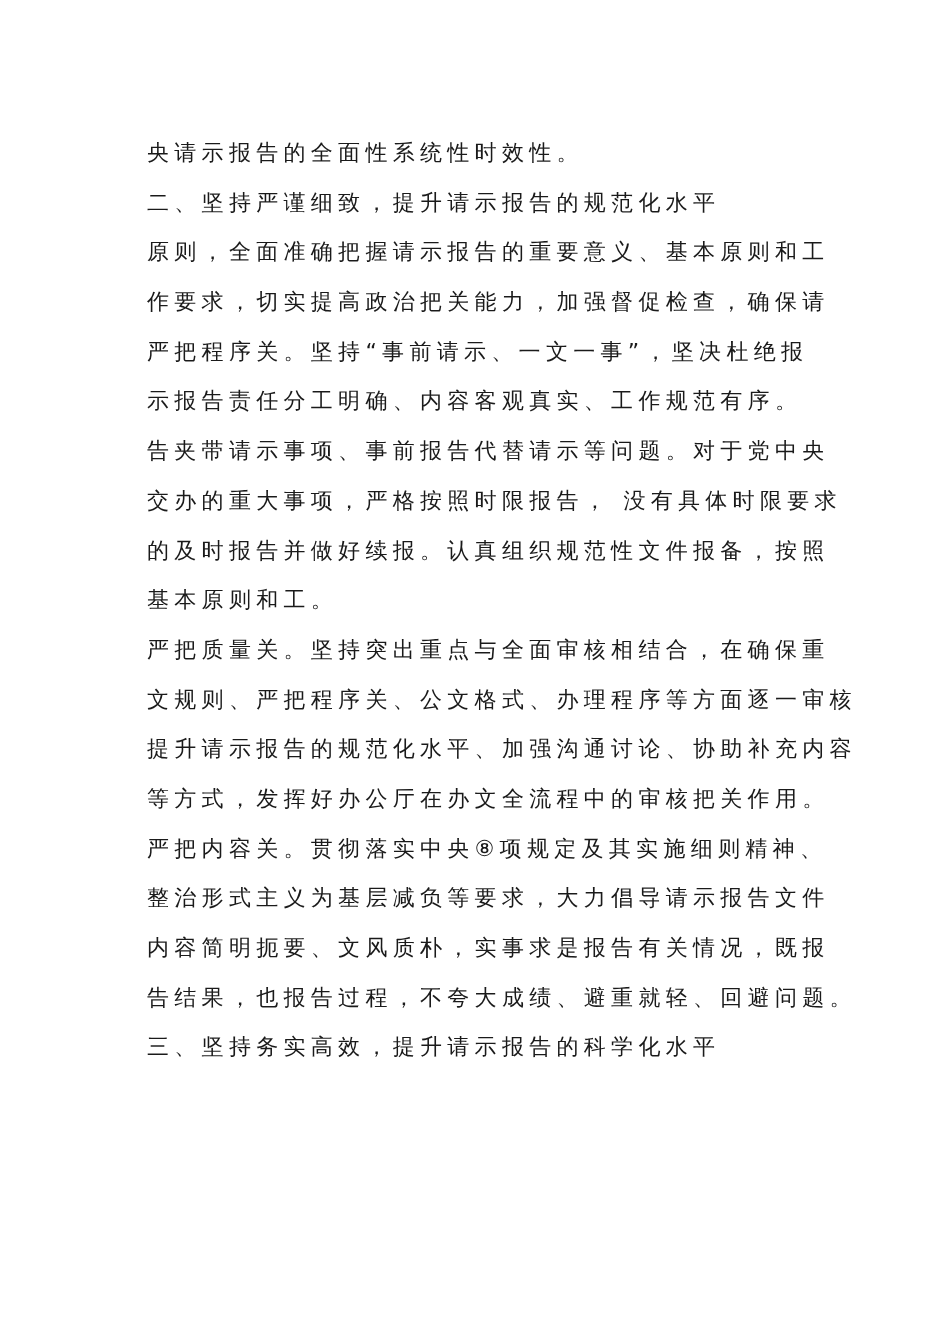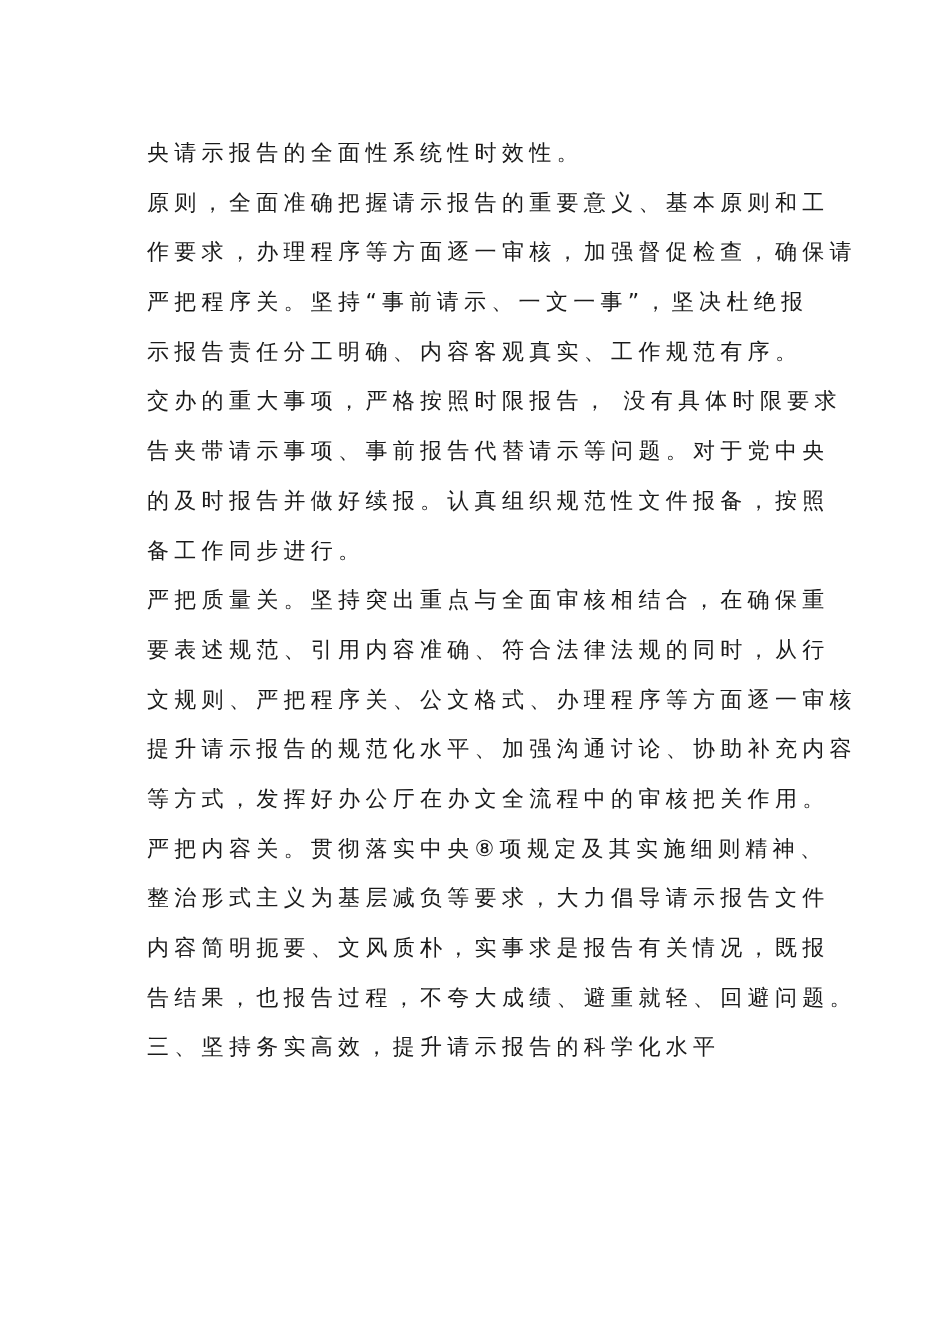--- a/index.html
+++ b/index.html
@@ -37,30 +37,30 @@
       white-space: nowrap;
       font-weight: normal;
     }
   </style>
 </head>
 <body>
 
 <div class="page">
   <div class="doc-body">
     <div class="line">央请示报告的全面性系统性时效性。</div>
+    <div class="line">二、坚持严谨细致，提升请示报告的规范化水平</div>
     <div class="line">原则，全面准确把握请示报告的重要意义、基本原则和工</div>
-    <div class="line">作要求，办理程序等方面逐一审核，加强督促检查，确保请</div>
+    <div class="line">作要求，切实提高政治把关能力，加强督促检查，确保请</div>
     <div class="line">严把程序关。坚持“事前请示、一文一事”，坚决杜绝报</div>
     <div class="line">示报告责任分工明确、内容客观真实、工作规范有序。</div>
+    <div class="line">告夹带请示事项、事前报告代替请示等问题。对于党中央</div>
     <div class="line">交办的重大事项，严格按照时限报告， 没有具体时限要求</div>
-    <div class="line">告夹带请示事项、事前报告代替请示等问题。对于党中央</div>
     <div class="line">的及时报告并做好续报。认真组织规范性文件报备，按照</div>
-    <div class="line">备工作同步进行。</div>
+    <div class="line">基本原则和工。</div>
     <div class="line">严把质量关。坚持突出重点与全面审核相结合，在确保重</div>
-    <div class="line">要表述规范、引用内容准确、符合法律法规的同时，从行</div>
     <div class="line">文规则、严把程序关、公文格式、办理程序等方面逐一审核</div>
     <div class="line">提升请示报告的规范化水平、加强沟通讨论、协助补充内容</div>
     <div class="line">等方式，发挥好办公厅在办文全流程中的审核把关作用。</div>
     <div class="line">严把内容关。贯彻落实中央⑧项规定及其实施细则精神、</div>
     <div class="line">整治形式主义为基层减负等要求，大力倡导请示报告文件</div>
     <div class="line">内容简明扼要、文风质朴，实事求是报告有关情况，既报</div>
     <div class="line">告结果，也报告过程，不夸大成绩、避重就轻、回避问题。</div>
     <div class="line">三、坚持务实高效，提升请示报告的科学化水平</div>
   </div>
 </div>

